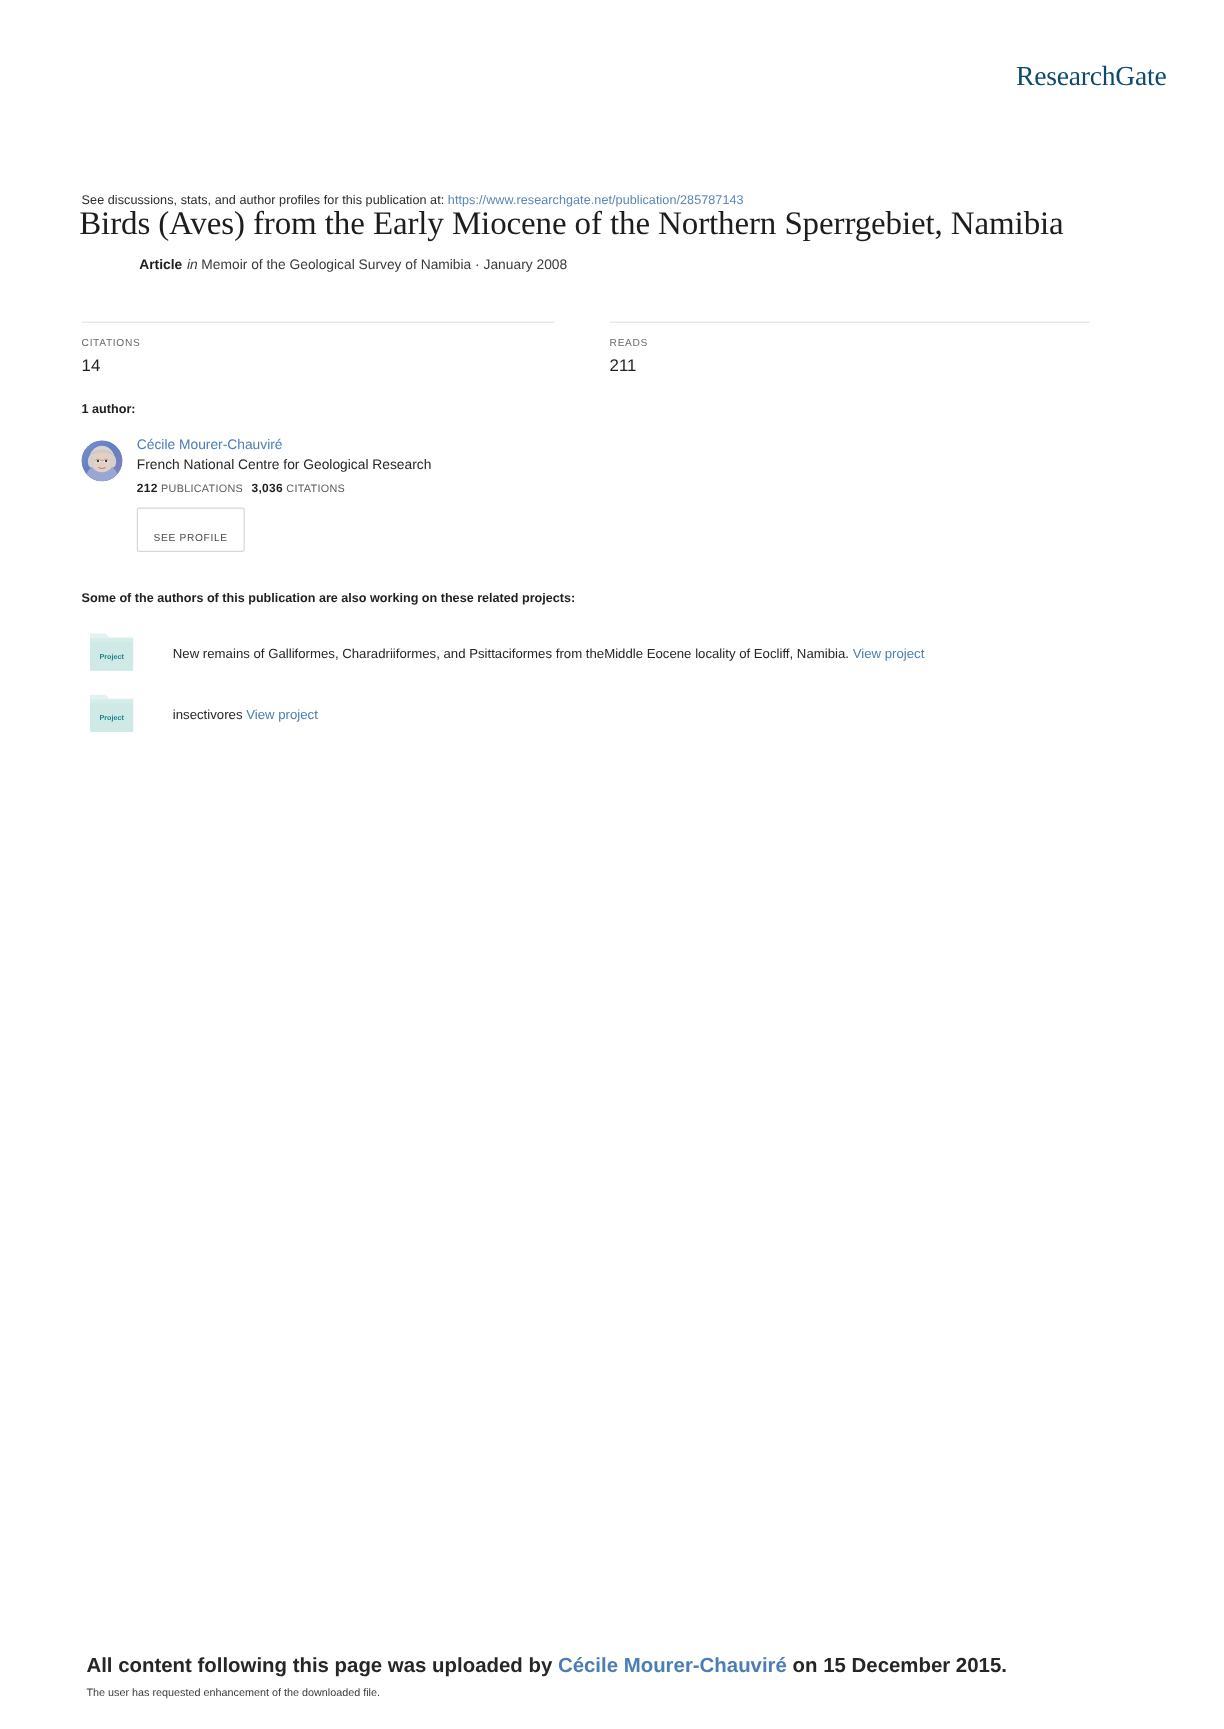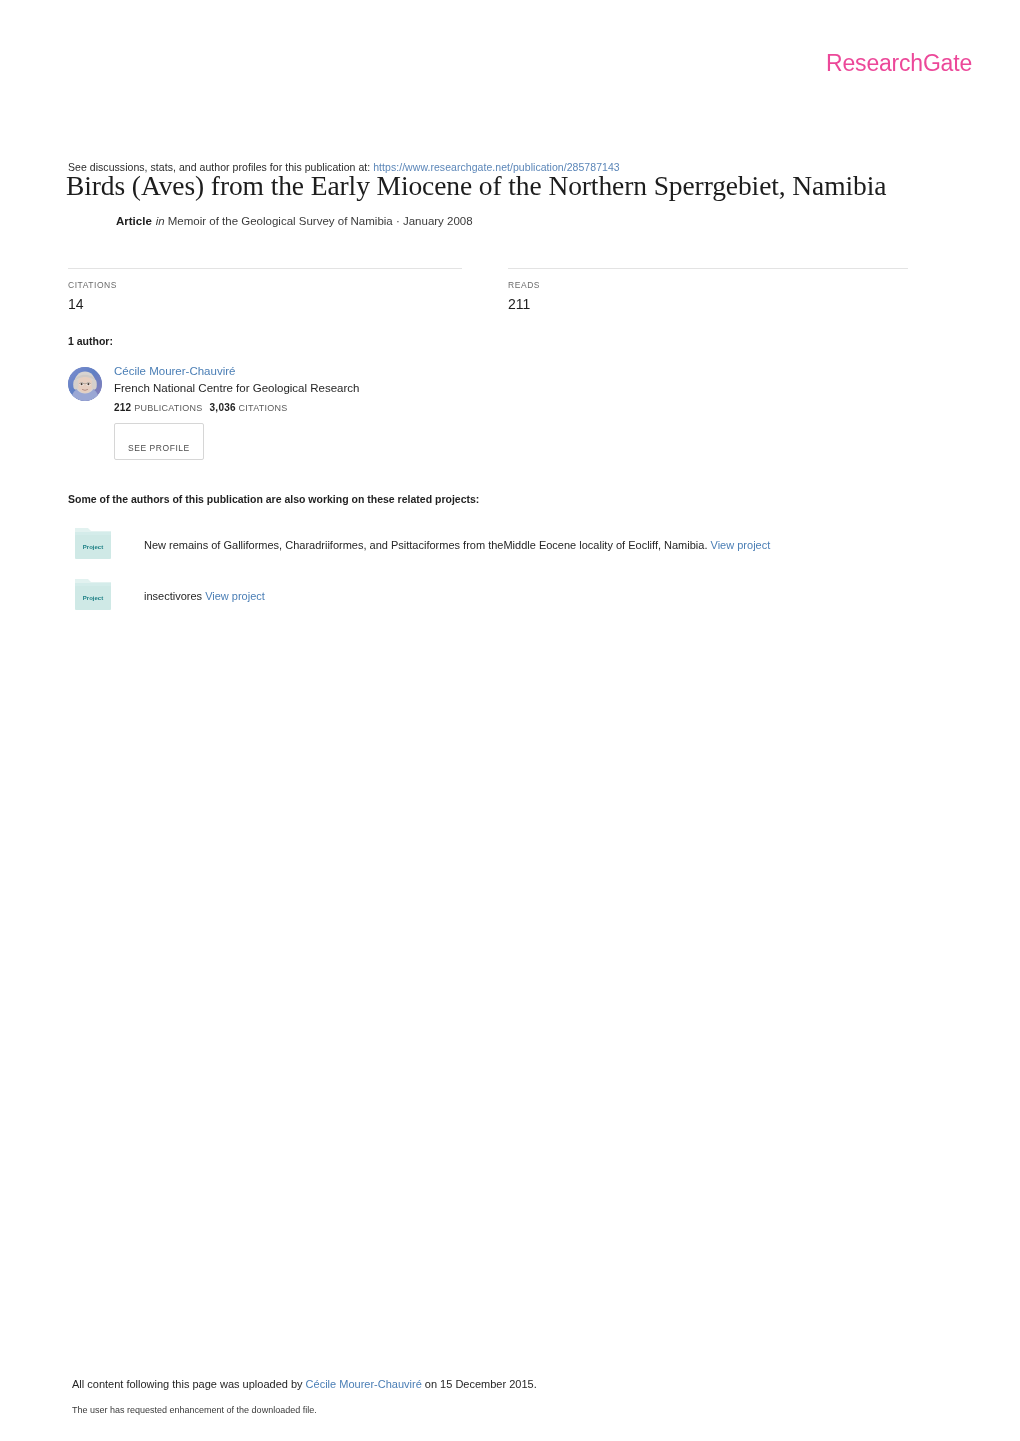--- a/index.html
+++ b/index.html
@@ -21,25 +21,25 @@
     position: absolute;
     inset: 0;
     background: #fff;
   }
 
   
   .rg-logo {
     position: absolute;
     top: 52px;
     right: 48px;
-    font-family: Liberation Sans, sans-serif;
+    font-family: Liberation Serif, serif;
     font-size: 23px;
     line-height: 1;
     letter-spacing: -0.2px;
-    color: #ec4899;
+    color: #0c4a6e;
     white-space: nowrap;
   }
 
   
   .disc-line {
     position: absolute;
     left: 68px;
     top: 121px;
     font-size: 10.5px;
     color: #2b2b2b;
@@ -211,23 +211,24 @@
     line-height: 1.3;
     white-space: nowrap;
   }
   .project-text a { color: #4a7eb5; text-decoration: none; }
 
   
   .footer-main {
     position: absolute;
     left: 72px;
     top: 1378px;
-    font-size: 11px;
+    font-size: 17px;
     color: #262626;
     white-space: nowrap;
+    font-weight: bold;
   }
   .footer-main a { color: #4a7eb5; text-decoration: none; }
   .footer-sub {
     position: absolute;
     left: 72px;
     top: 1405px;
     font-size: 9px;
     color: #3b3b3b;
     white-space: nowrap;
   }

